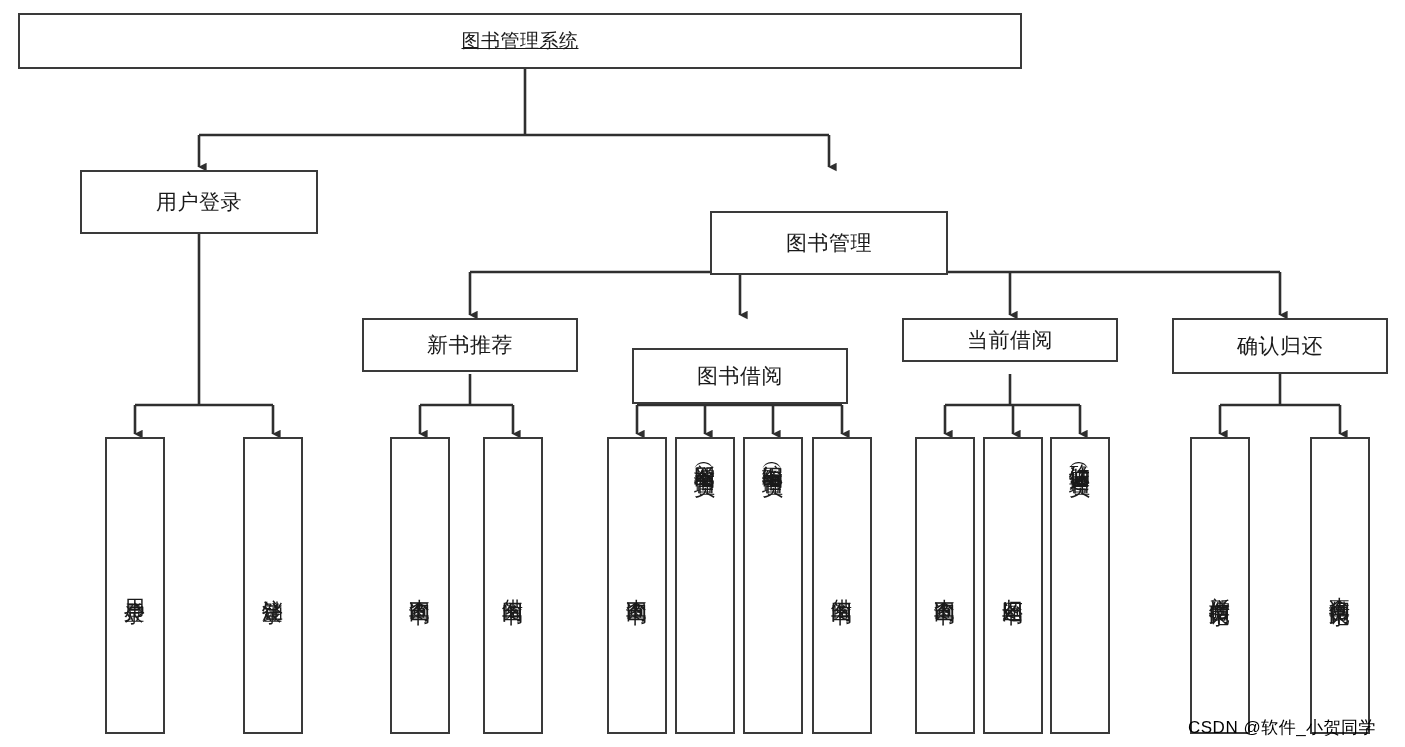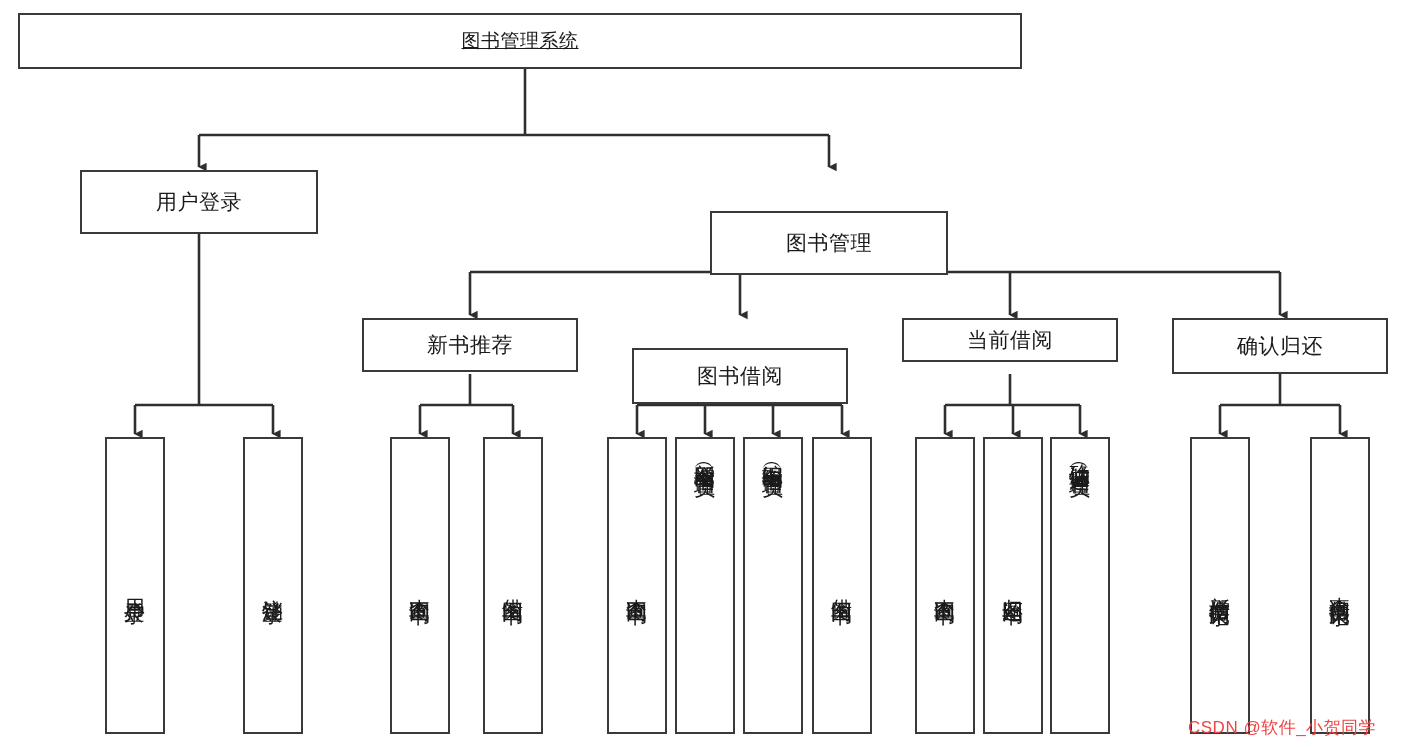--- a/index.html
+++ b/index.html
@@ -178,14 +178,14 @@
         <span class="node-label">确认归还（管理员）</span>
       </div>
       <div class="node-box vertical centered" style="left: 1190px; top: 437px; width: 60px; height: 297px;">
         <span class="node-label">新增借阅记录</span>
       </div>
       <div class="node-box vertical centered" style="left: 1310px; top: 437px; width: 60px; height: 297px;">
         <span class="node-label">查询借阅记录</span>
       </div>
     </div>
 
-  <div class="watermark" style="left: 1188px; top: 716px; color: #ef4444;">CSDN @软件_小贺同学</div>
+  <div class="watermark" style="left: 1188px; top: 716px; color: #000000;">CSDN @软件_小贺同学</div>
 </div>
 
 </body></html>

